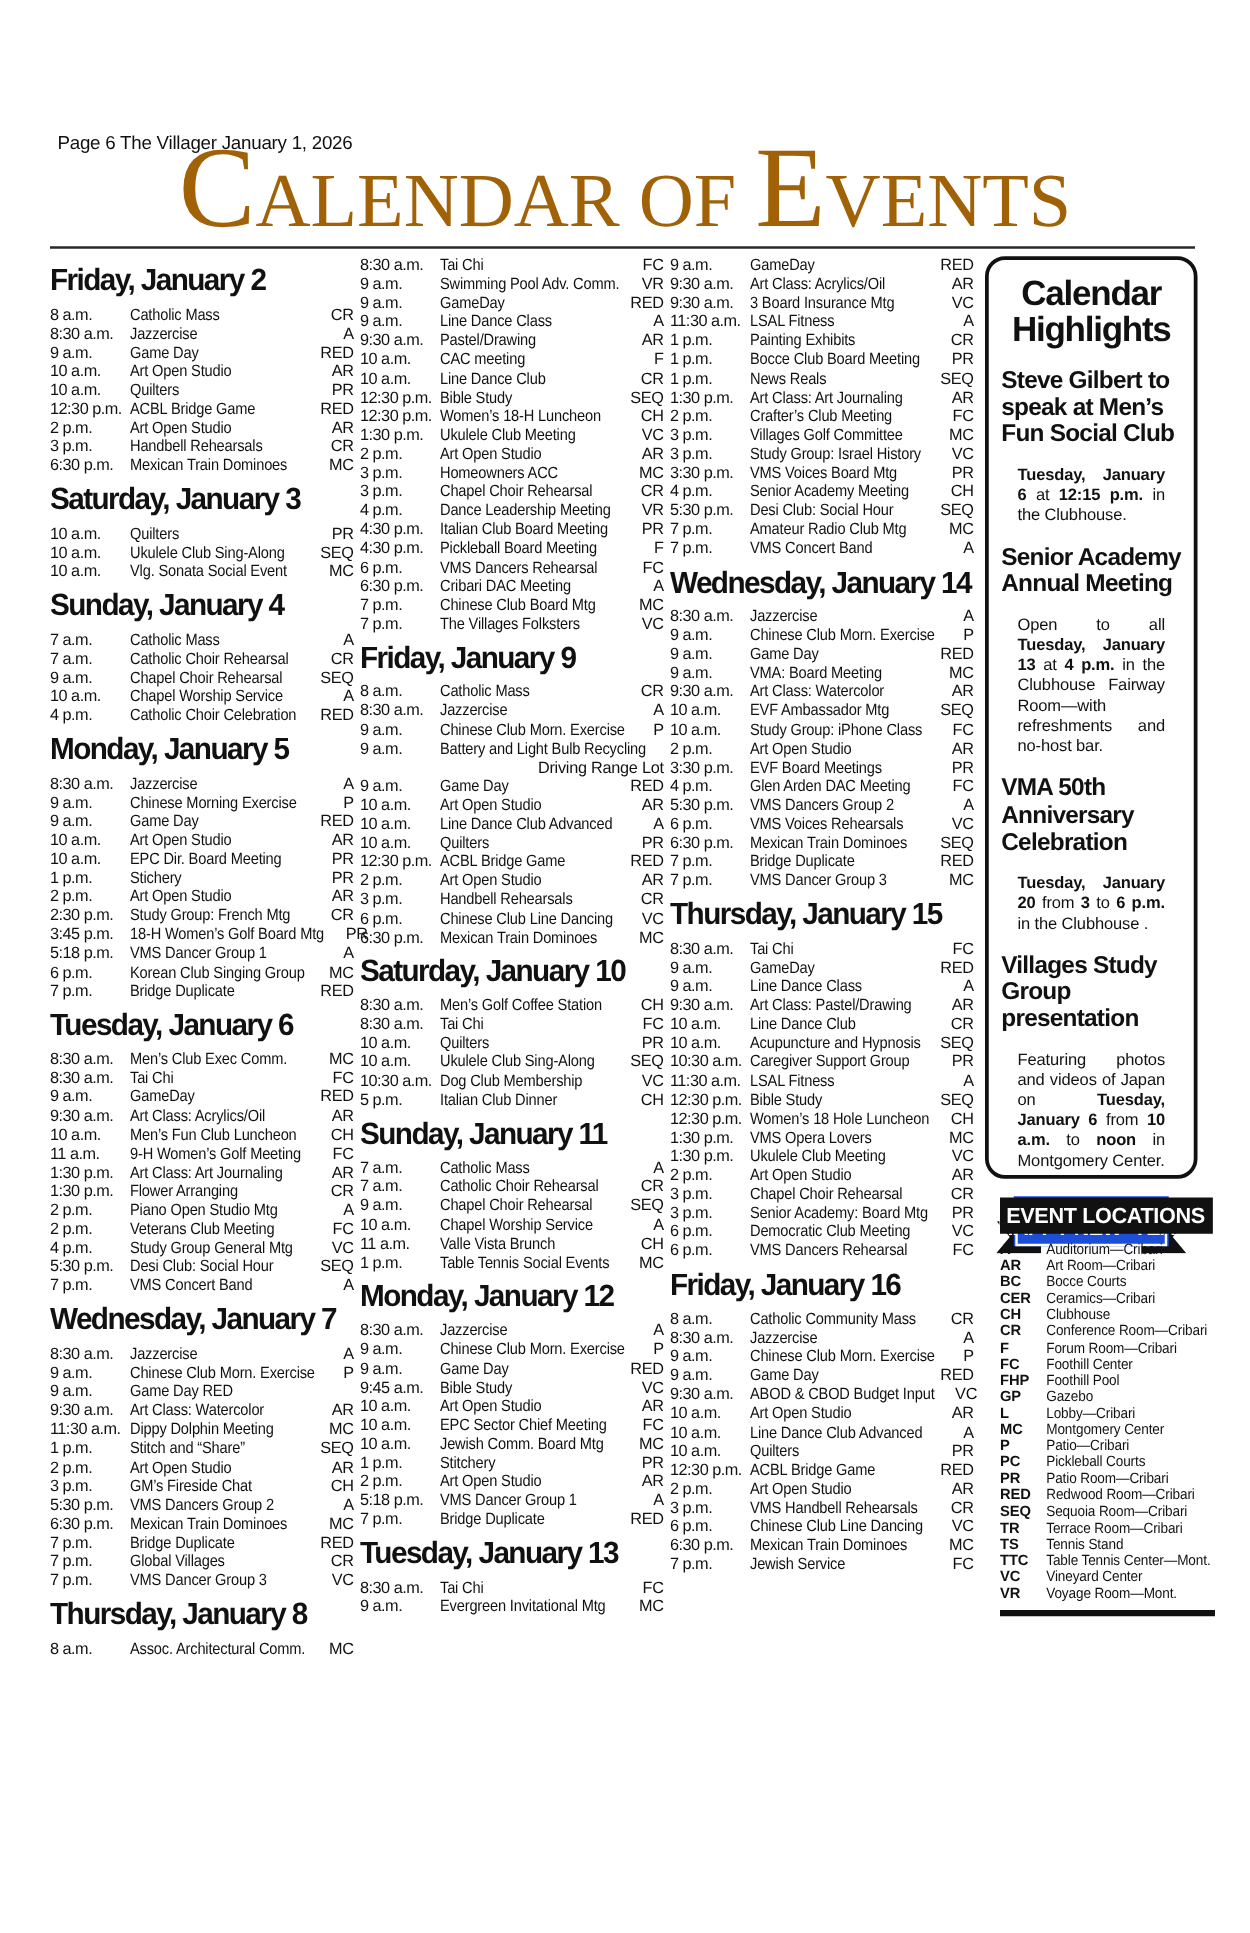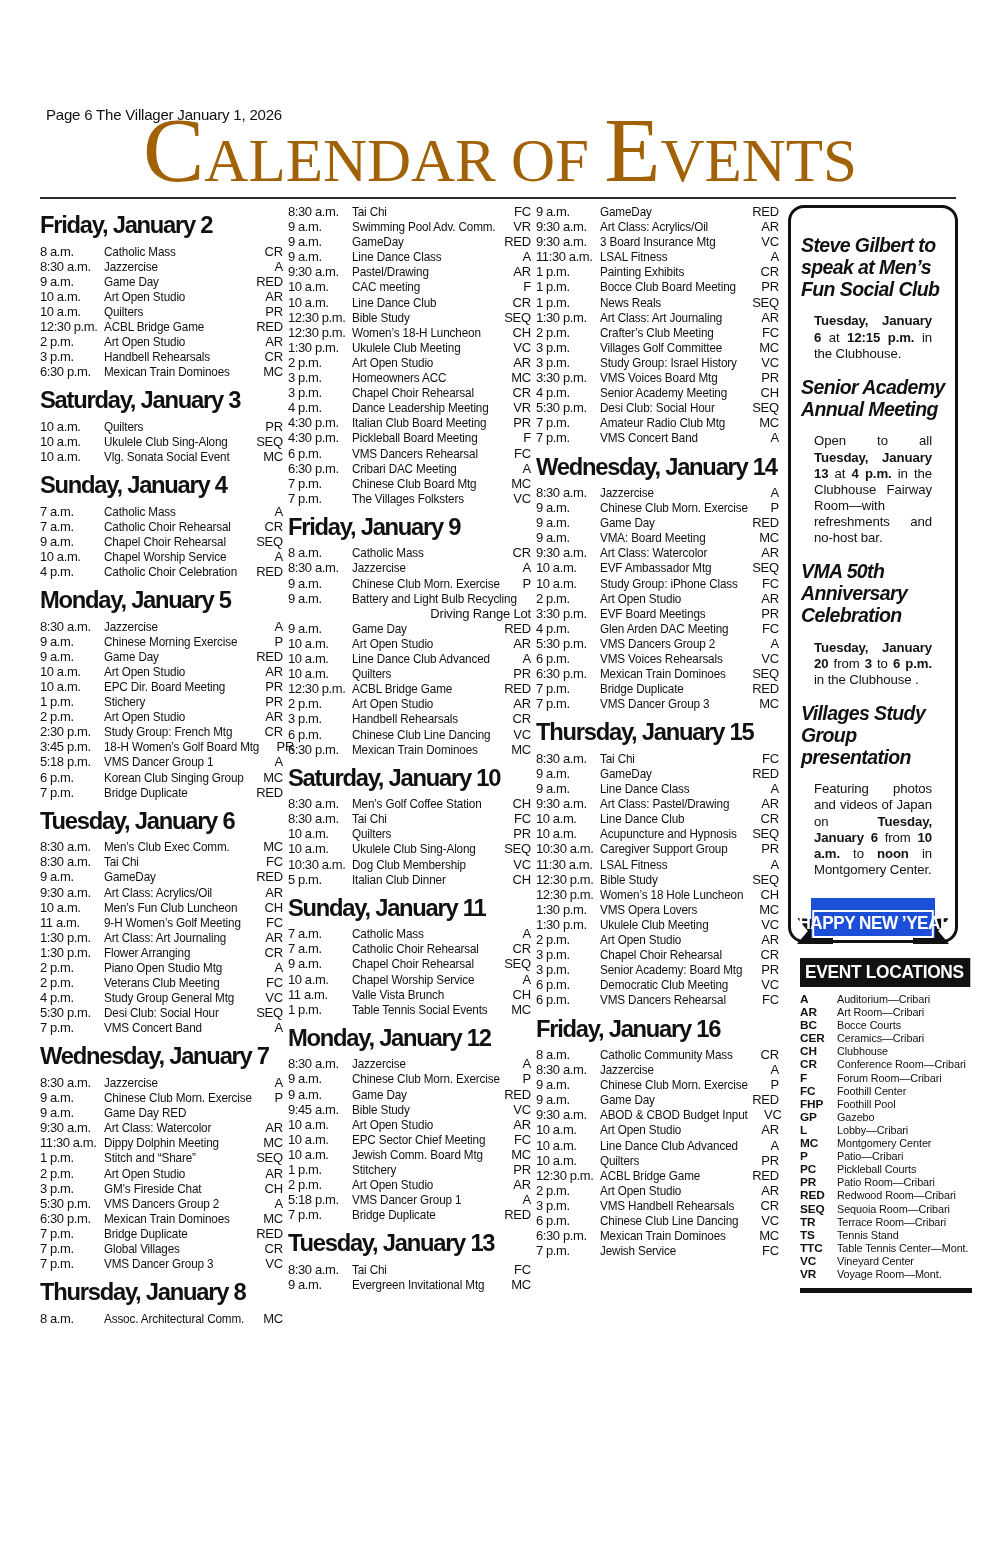--- a/index.html
+++ b/index.html
@@ -17,21 +17,21 @@
   .day-header{font-weight:bold;font-size:24.5px;letter-spacing:-1.3px;line-height:1;
               margin:9px 0 6px;transform:scaleX(0.97);transform-origin:left center;white-space:nowrap;}
   .ev{display:grid;grid-template-columns:64px 1fr auto;font-size:13px;line-height:15.1px;}
   .ev .t{white-space:nowrap;letter-spacing:-0.4px;}
   .ev .n{white-space:nowrap;letter-spacing:-0.15px;transform:scaleX(0.9);transform-origin:left center;}
   .ev .l{text-align:right;white-space:nowrap;letter-spacing:-0.2px;}
 
   .hl-box{position:absolute;left:788px;top:205px;width:170px;height:738px;box-sizing:border-box;
           border:3.5px solid #111;border-radius:16px;padding:12px 10px 8px;}
   .hl-title{font-weight:bold;font-size:28px;line-height:1.05;text-align:center;letter-spacing:-1px;}
-  .hl-item .hh{font-size:19.5px;font-weight:bold;line-height:1.12;letter-spacing:-0.6px;margin:15px 0 3px;font-style:italic;}
+  .hl-item .hh{font-size:19.5px;font-weight:bold;line-height:1.12;letter-spacing:-0.6px;margin:15px 0 3px;}
   .hl-item .hb{font-size:13.2px;line-height:1.22;margin:13px;text-align:justify;letter-spacing:-0.1px;}
   .hl-item .hb .b{font-weight:bold;}
 
   .banner{position:relative;margin-top:20px;height:52px;}
   .tail{position:absolute;top:20px;width:36px;height:26px;background:#111;}
   .tail.left{left:-4px;clip-path:polygon(0 0,100% 10%,100% 100%,0 100%,30% 50%);}
   .tail.right{right:-4px;clip-path:polygon(0 10%,100% 0,70% 50%,100% 100%,0 100%);}
   .bar{position:absolute;left:10px;right:10px;top:0;height:40px;background:#1d4ed8;
        display:flex;align-items:flex-end;justify-content:center;}
   .bar .inner{border:2px solid #fff;margin:0 3px;width:100%;height:28px;box-sizing:border-box;
@@ -992,20 +992,21 @@
           <div class="ev">
             <span class="t">7 p.m.</span>
             <span class="n">Jewish Service</span>
             <span class="l">FC</span>
           </div>
         </div>
       </div>
     </div>
 
   <div class="hl-box">
+    <div class="hl-title">Calendar Highlights</div>
     <div id="hl-items">
         <div class="hl-item">
           <div class="hh">Steve Gilbert to speak at Men’s Fun Social Club</div>
           <p class="hb"><span class="b">Tuesday, January 6</span><span> at </span><span class="b">12:15 p.m.</span><span> in the Clubhouse.</span></p>
         </div>
         <div class="hl-item">
           <div class="hh">Senior Academy Annual Meeting</div>
           <p class="hb"><span>Open to all </span><span class="b">Tuesday, January 13</span><span> at </span><span class="b">4 p.m.</span><span> in the Clubhouse Fairway Room—with refreshments and no-host bar.</span></p>
         </div>
         <div class="hl-item">

